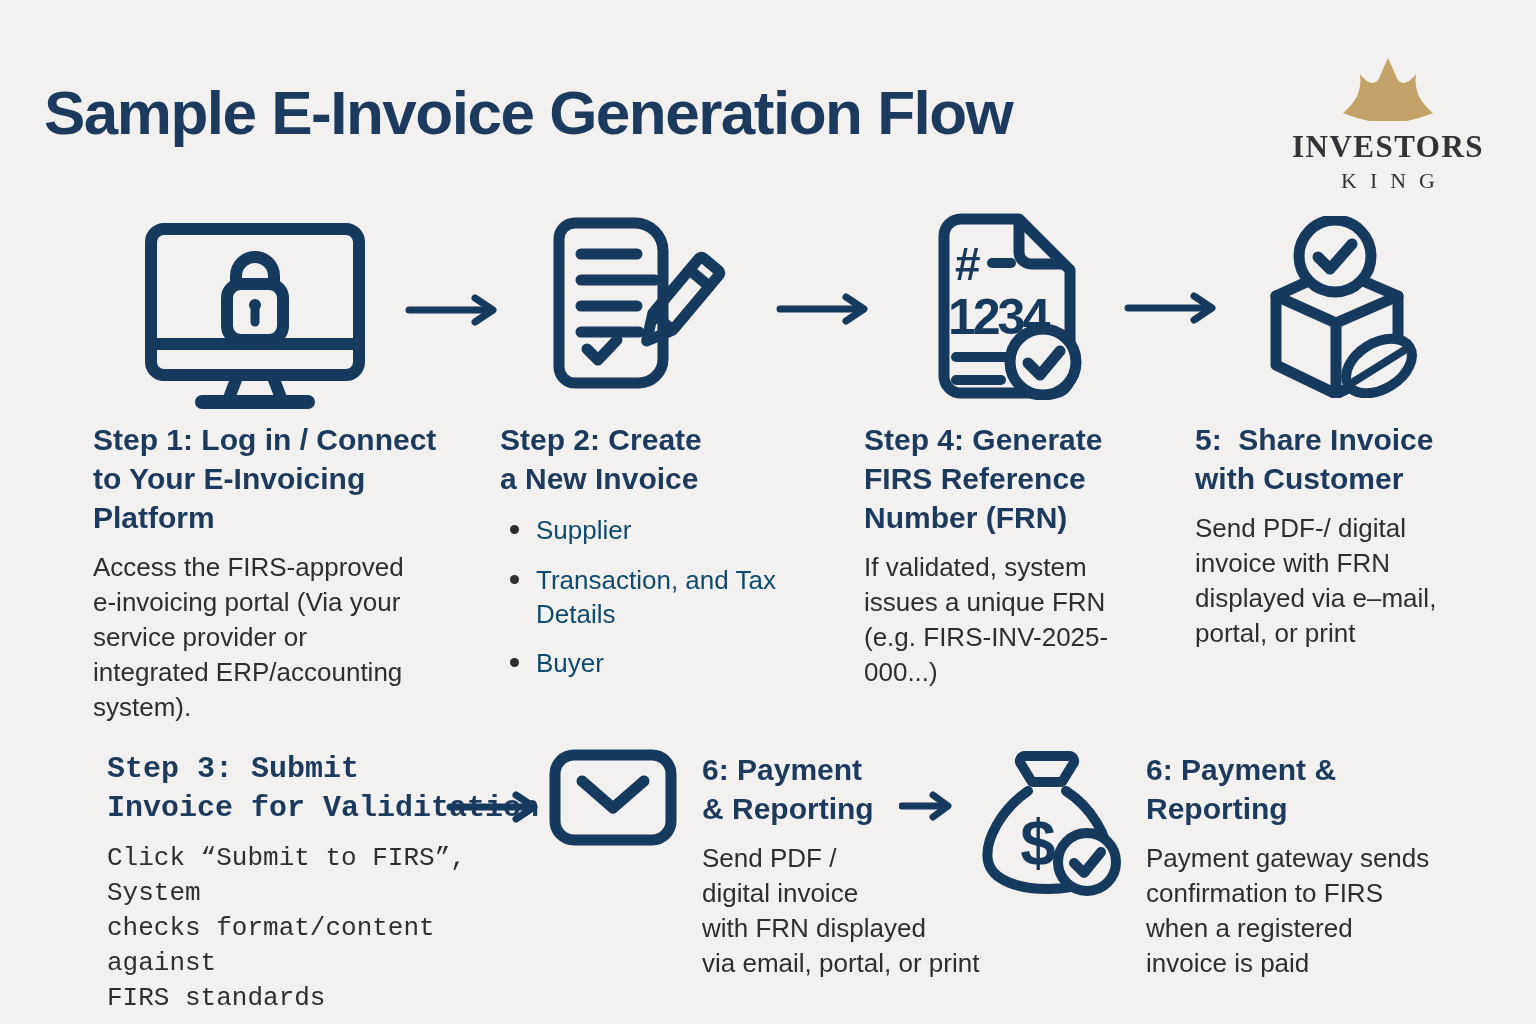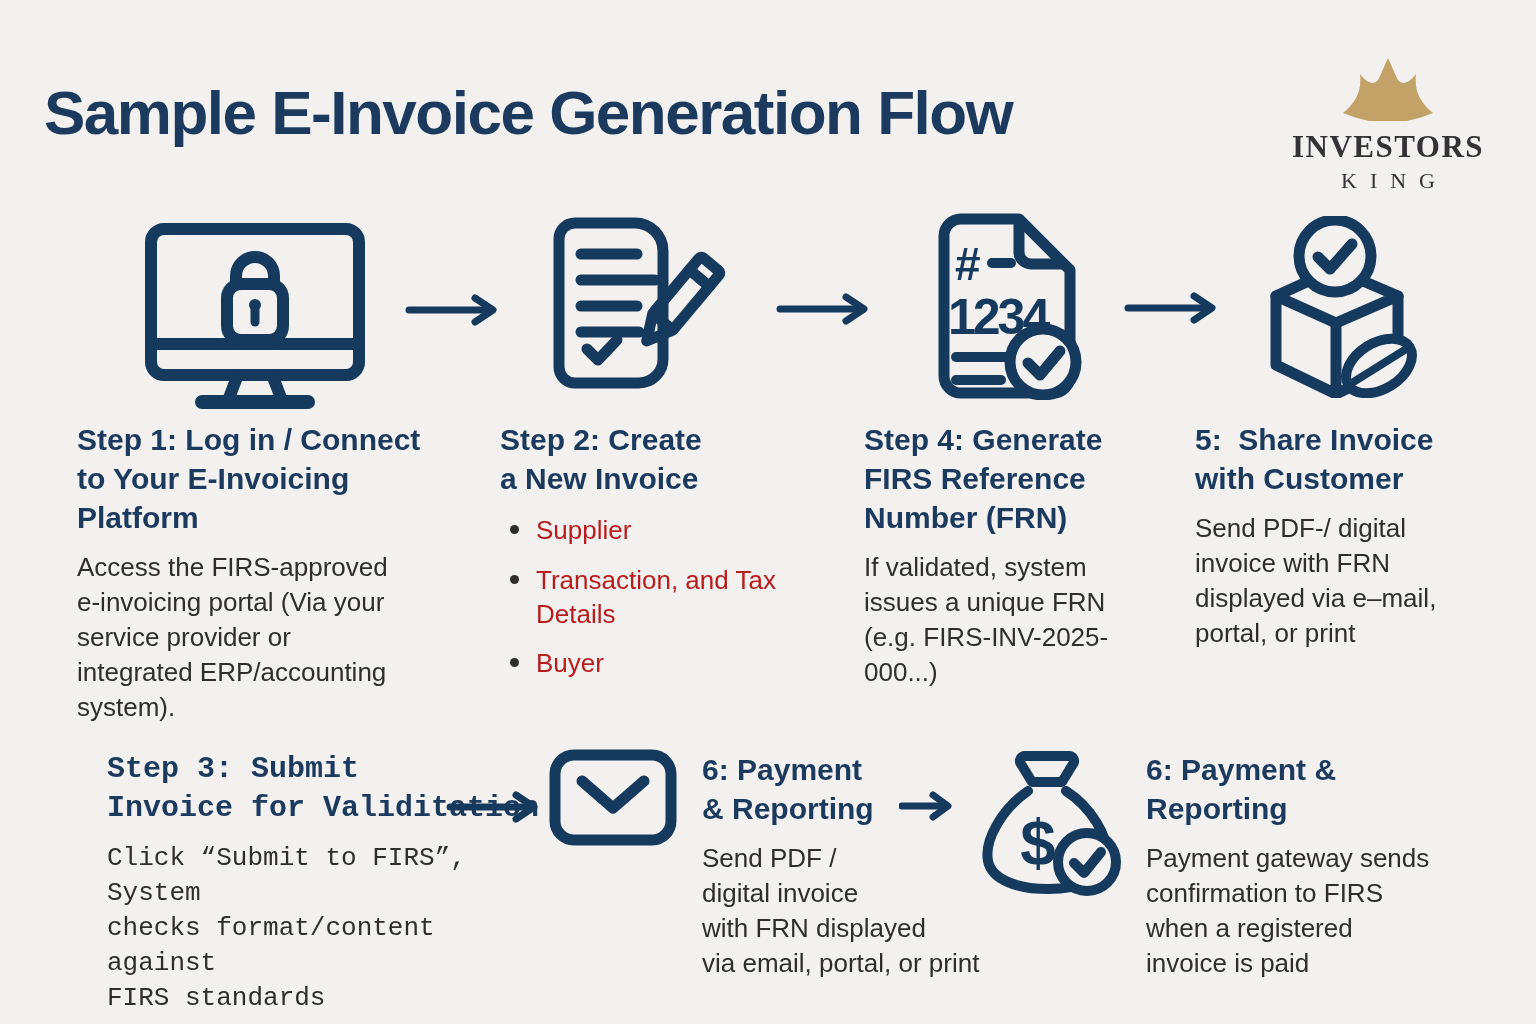--- a/index.html
+++ b/index.html
@@ -30,21 +30,21 @@
   .step h3 {
     margin:0; font-size:30px; font-weight:700; color:#1b3a5e;
     line-height:1.3; white-space:pre-line;
   }
   .step p {
     margin:13px 0 0; font-size:26px; color:#2e2e2e;
     line-height:1.35; white-space:pre-line;
   }
   .step ul { margin:8px 0 0; padding:0; list-style:none; }
   .step li {
-    position:relative; padding-left:36px; font-size:26px; color:#b91c1c;
+    position:relative; padding-left:36px; font-size:26px; color:#0c4a6e;
     line-height:1.3; margin-top:16px; white-space:pre-line;
   }
   .step li .dot {
     position:absolute; left:10px; top:11px; width:9px; height:9px;
     border-radius:50%; background:#2e2e2e;
   }
   svg { display:block; }
   svg text { font-family:"Liberation Sans", sans-serif; }
 </style>
 </head>
@@ -136,21 +136,21 @@
       <path d="M85,178 L110,166"></path>
       <circle cx="84" cy="40" r="36" fill="#f2f1ef"></circle>
       <polyline points="67,41 79,53 101,28"></polyline>
       <g transform="rotate(-32 128 150)">
         <ellipse cx="128" cy="150" rx="36" ry="23" fill="#f2f1ef" stroke-width="10"></ellipse>
         <line x1="99" y1="150" x2="157" y2="150" stroke-width="8"></line>
       </g>
     </svg>
   </div>
 
-  <div class="step" style="left:77px; top:420px; width:400px;">
+  <div class="step" style="left:93px; top:420px; width:400px;">
     <h3>Step 1: Log in / Connect
 to Your E-Invoicing
 Platform</h3>
     <p>Access the FIRS-approved
 e-invoicing portal (Via your
 service provider or
 integrated ERP/accounting
 system).</p>
   </div>
 

